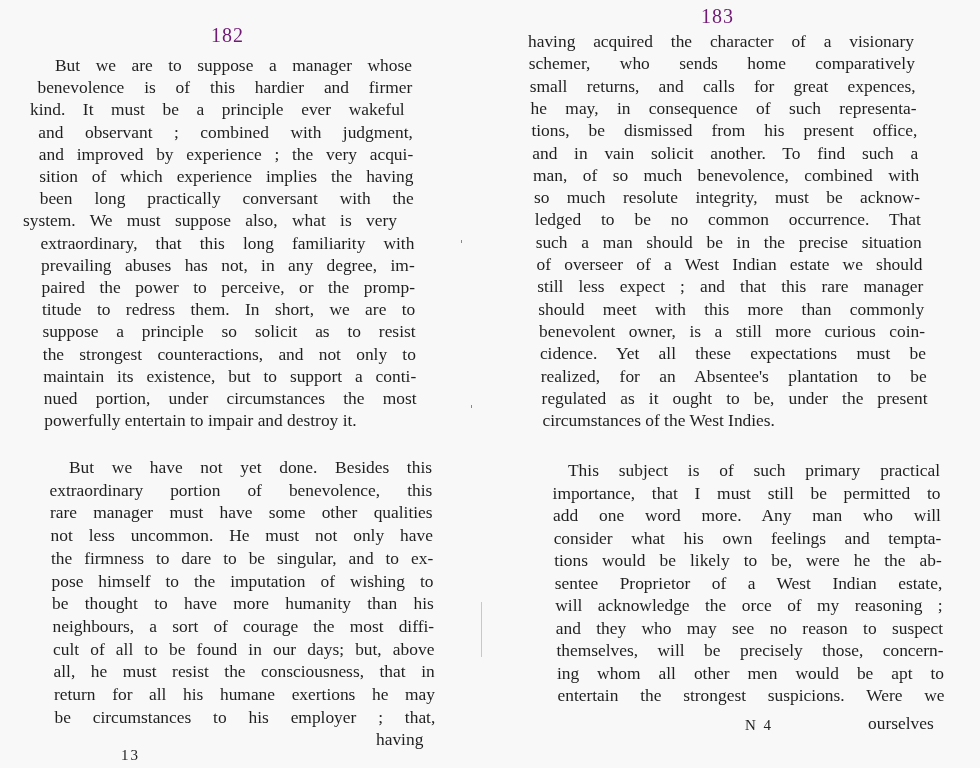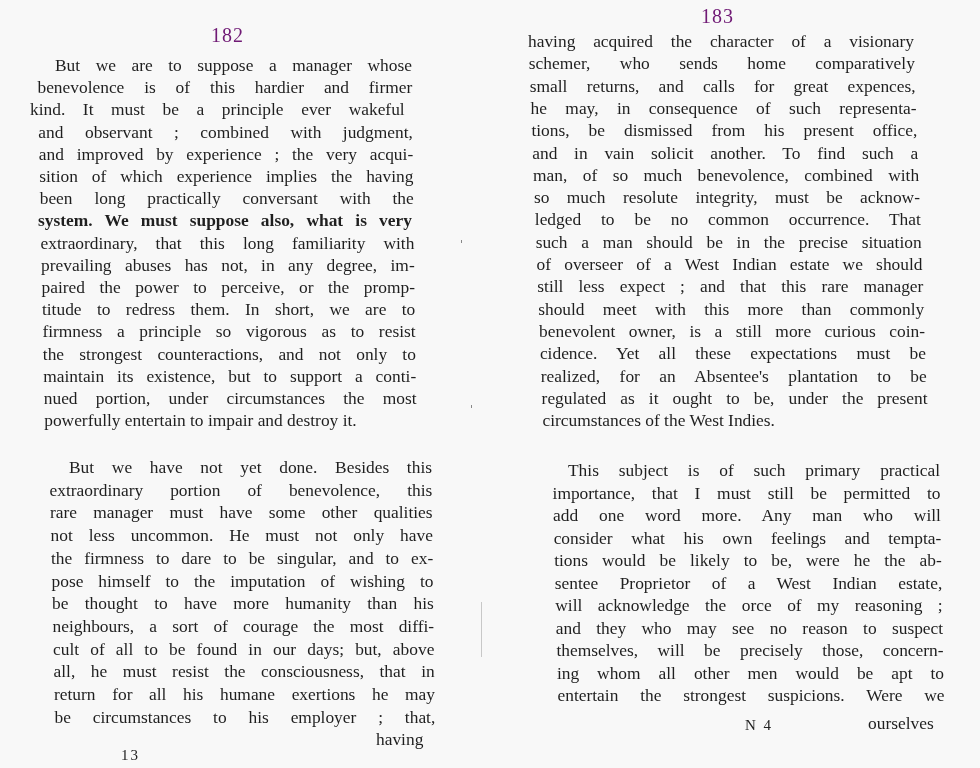--- a/index.html
+++ b/index.html
@@ -30,26 +30,26 @@
 <div class="page page-left">
   <div class="folio" style="left:211px;top:24px;">182</div>
   <div id="left-text">
       <div class="line" style="left: 55px; top: 54px; width: 357px;">But we are to suppose a manager whose</div>
       <div class="line" style="left: 37.45px; top: 76.2px; width: 374.85px;">benevolence is of this hardier and firmer</div>
       <div class="line" style="left: 30px; top: 98.4px; width: 374.7px;">kind.  It must be a principle ever wakeful</div>
       <div class="line" style="left: 38.35px; top: 120.6px; width: 374.55px;">and observant ;  combined with judgment,</div>
       <div class="line" style="left: 38.8px; top: 142.8px; width: 374.4px;">and improved by experience ;  the very acqui-</div>
       <div class="line" style="left: 39.25px; top: 165px; width: 374.25px;">sition of which experience implies the having</div>
       <div class="line" style="left: 39.7px; top: 187.2px; width: 374.1px;">been long practically conversant with the</div>
-      <div class="line" style="left: 38px; top: 209.4px; width: 373.95px; font-weight: bold;">system.  We must suppose also, what is very</div>
+      <div class="line" style="left: 23px; top: 209.4px; width: 373.95px;">system.  We must suppose also, what is very</div>
       <div class="line" style="left: 40.6px; top: 231.6px; width: 373.8px;">extraordinary, that this long familiarity with</div>
       <div class="line" style="left: 41.05px; top: 253.8px; width: 373.65px;">prevailing abuses has not, in any degree, im-</div>
       <div class="line" style="left: 41.5px; top: 276px; width: 373.5px;">paired the power  to perceive, or the promp-</div>
       <div class="line" style="left: 41.95px; top: 298.2px; width: 373.35px;">titude to redress them.  In short, we are to</div>
-      <div class="line" style="left: 42.4px; top: 320.4px; width: 373.2px;">firmness a principle so vigorous as to resist</div>
+      <div class="line" style="left: 42.4px; top: 320.4px; width: 373.2px;">suppose a principle so solicit as to resist</div>
       <div class="line" style="left: 42.85px; top: 342.6px; width: 373.05px;">the strongest counteractions, and not only to</div>
       <div class="line" style="left: 43.3px; top: 364.8px; width: 372.9px;">maintain its existence, but to support a conti-</div>
       <div class="line" style="left: 43.75px; top: 387px; width: 372.75px;">nued portion, under circumstances the most</div>
       <div class="line last" style="left: 44.2px; top: 409.2px; width: 372.6px;">powerfully entertain to impair and destroy it.</div>
       <div class="line" style="left: 69px; top: 456px; width: 363px;">But we have not yet done.  Besides this</div>
       <div class="line" style="left: 49.5px; top: 478.7px; width: 382.8px;">extraordinary portion of benevolence, this</div>
       <div class="line" style="left: 50px; top: 501.4px; width: 382.6px;">rare manager must have some other qualities</div>
       <div class="line" style="left: 50.5px; top: 524.1px; width: 382.4px;">not less uncommon.  He must not only have</div>
       <div class="line" style="left: 51px; top: 546.8px; width: 382.2px;">the firmness to dare to be singular, and to ex-</div>
       <div class="line" style="left: 51.5px; top: 569.5px; width: 382px;">pose himself to the imputation of wishing to</div>

